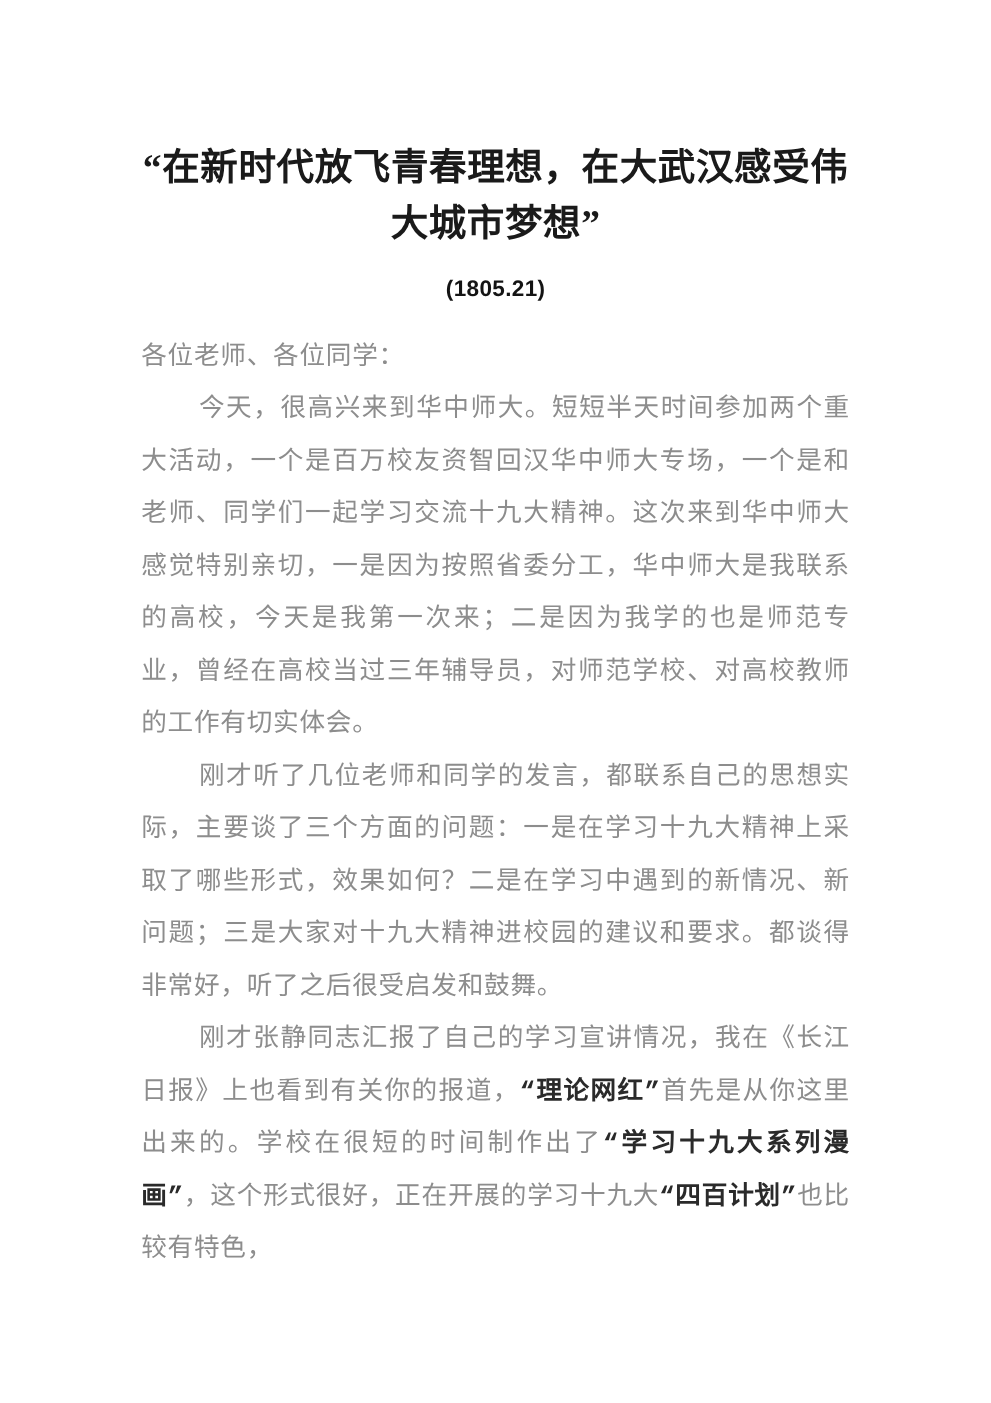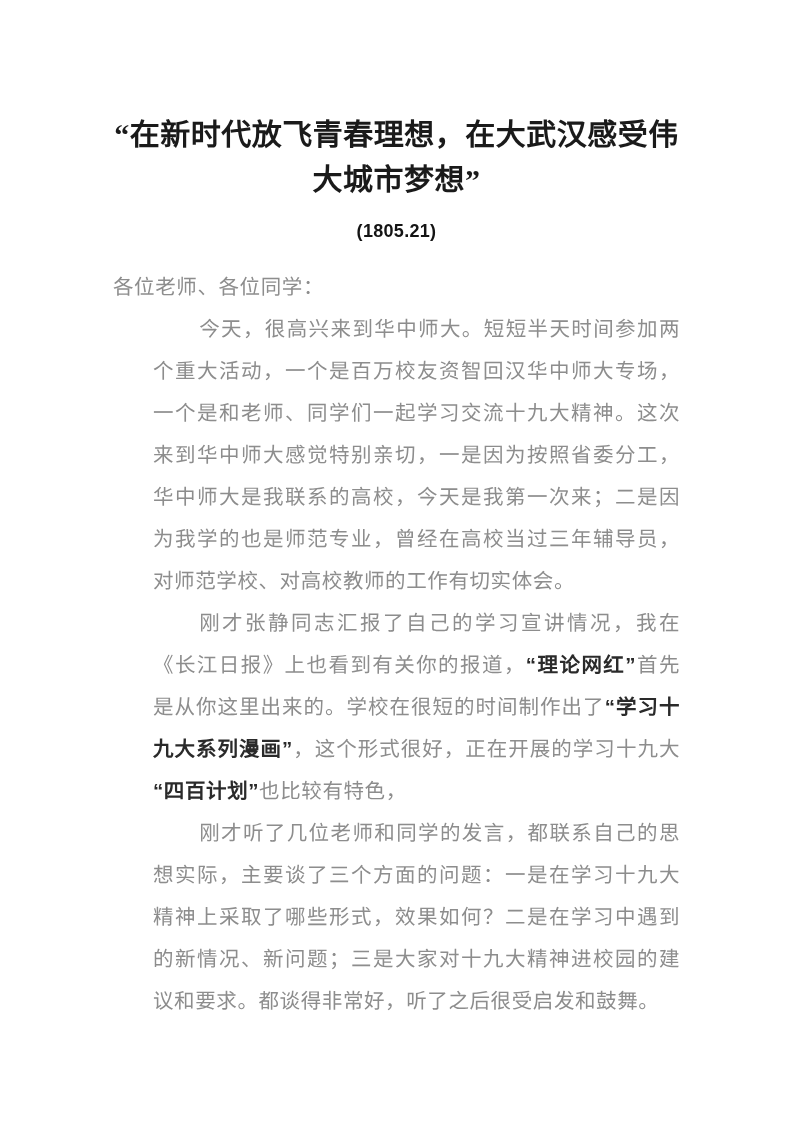--- a/index.html
+++ b/index.html
@@ -64,38 +64,37 @@
     padding-top: 16px;
     letter-spacing: 0.3px;
   }
 
   
   .body-block {
     padding-top: 22px;
   }
 
   .para {
-    font-family: Liberation Sans, sans-serif;
+    font-family: Liberation Mono, monospace;
     font-size: 20.5px;
     line-height: 42px;
     color: #8d8d8d;
     margin: 0;
     text-align: justify;
     text-justify: inter-character;
     letter-spacing: 0.6px;
     white-space: pre-wrap;
   }
 
   .para.salutation {
     text-indent: 0;
   }
 
   .para.indented {
     text-indent: 2.25em;
-    margin-left: 40px;
   }
 
   .emph {
     color: #2a2a2a;
     font-weight: bold;
   }
 </style>
 </head>
 <body>
 
@@ -104,18 +103,18 @@
 
     <h1 class="doc-title">“在新时代放飞青春理想，在大武汉感受伟
 大城市梦想”</h1>
 
 
     <p class="doc-date">(1805.21)</p>
 
     <div class="body-block">
       <p class="para salutation"><span>各位老师、各位同学：</span></p>
       <p class="para indented"><span>今天，很高兴来到华中师大。短短半天时间参加两个重大活动，一个是百万校友资智回汉华中师大专场，一个是和老师、同学们一起学习交流十九大精神。这次来到华中师大感觉特别亲切，一是因为按照省委分工，华中师大是我联系的高校，今天是我第一次来；二是因为我学的也是师范专业，曾经在高校当过三年辅导员，对师范学校、对高校教师的工作有切实体会。</span></p>
+      <p class="para indented"><span>刚才听了几位老师和同学的发言，都联系自己的思想实际，主要谈了三个方面的问题：一是在学习十九大精神上采取了哪些形式，效果如何？二是在学习中遇到的新情况、新问题；三是大家对十九大精神进校园的建议和要求。都谈得非常好，听了之后很受启发和鼓舞。</span></p>
       <p class="para indented"><span>刚才张静同志汇报了自己的学习宣讲情况，我在《长江日报》上也看到有关你的报道，</span><span class="emph">“理论网红”</span><span>首先是从你这里出来的。学校在很短的时间制作出了</span><span class="emph">“学习十九大系列漫画”</span><span>，这个形式很好，正在开展的学习十九大</span><span class="emph">“四百计划”</span><span>也比较有特色，</span></p>
-      <p class="para indented"><span>刚才听了几位老师和同学的发言，都联系自己的思想实际，主要谈了三个方面的问题：一是在学习十九大精神上采取了哪些形式，效果如何？二是在学习中遇到的新情况、新问题；三是大家对十九大精神进校园的建议和要求。都谈得非常好，听了之后很受启发和鼓舞。</span></p>
     </div>
 
   </div>
 </div>
 
 </body></html>

